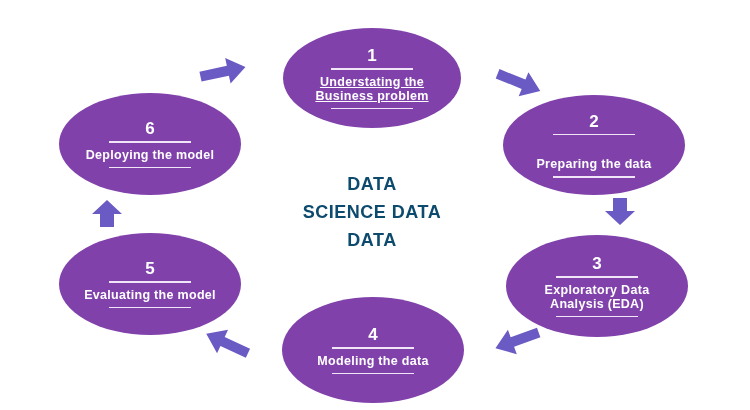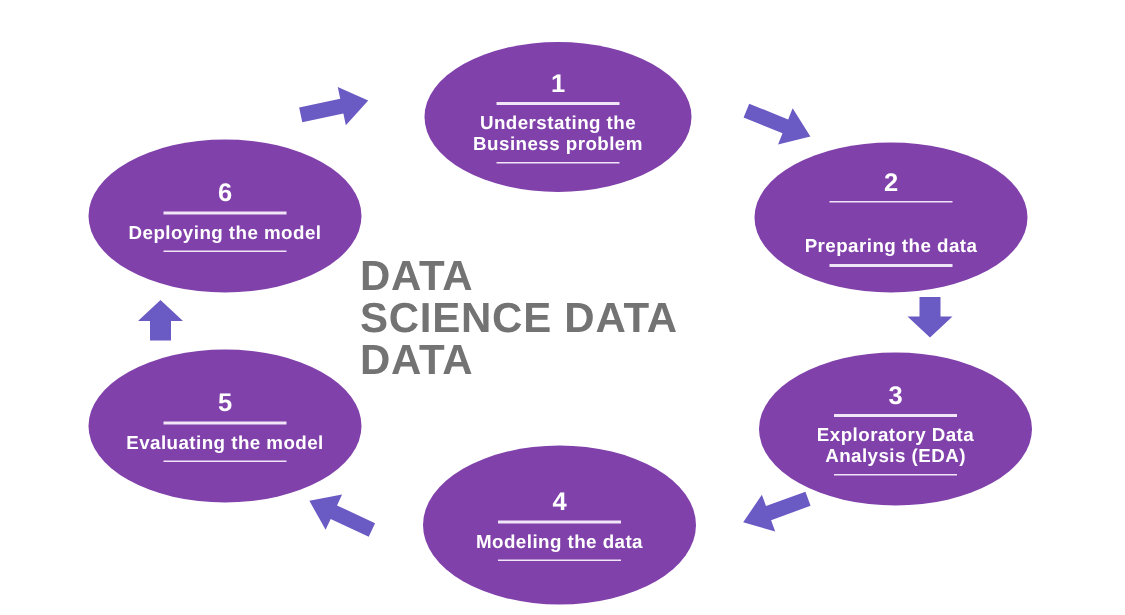--- a/index.html
+++ b/index.html
@@ -11,22 +11,22 @@
   .node {
     position: absolute; background: #8041ab; border-radius: 50%;
     display: flex; flex-direction: column; align-items: center; justify-content: center;
     color: #ffffff; text-align: center;
   }
   .node .num { font-weight: bold; font-size: 17px; line-height: 18px; }
   .node .rule { width: 82px; height: 1.5px; background: #f1e6f8; margin: 3px 0 5px 0; }
   .node .rule.bottom { margin: 5px 0 0 0; }
   .node .label { font-weight: bold; font-size: 12.5px; line-height: 14px; letter-spacing: 0.3px; max-width: 140px; }
   .title {
-    position: absolute; left: 240px; top: 170px; width: 264px; text-align: left;
-    color: #737373; font-weight: bold; font-size: 28px; line-height: 28px; letter-spacing: 0.5px;
+    position: absolute; left: 240px; top: 170px; width: 264px; text-align: center;
+    color: #0c4a6e; font-weight: bold; font-size: 18px; line-height: 28px; letter-spacing: 0.5px;
   }
   .title span { display: block; }
   svg.arrows { position: absolute; left: 0; top: 0; }
 </style>
 </head>
 <body>
 
 <div class="stage">
 
   <svg class="arrows" width="750" height="410" viewBox="0 0 750 410">
@@ -52,21 +52,21 @@
     </g>
 
     <g transform="translate(107,214) rotate(-90)">
       <polygon points="-13,-7 0,-7 0,-15 14,0 0,15 0,7 -13,7" fill="#6a5ac4"></polygon>
     </g>
   </svg>
 
   <div class="node" style="left:283px; top:28px; width:178px; height:100px;">
     <div class="num">1</div>
     <div class="rule"></div>
-    <div class="label" style="max-width:130px;">Understating the Business problem</div>
+    <div class="label" style="max-width:130px;text-decoration:underline;">Understating the Business problem</div>
     <div class="rule bottom"></div>
   </div>
 
   <div class="node" style="left:503px; top:95px; width:182px; height:100px;">
     <div class="num">2</div>
     <div class="rule"></div>
     <div class="label" style="max-width:130px;margin-top:17px;">Preparing the data</div>
     <div class="rule bottom"></div>
   </div>
 

